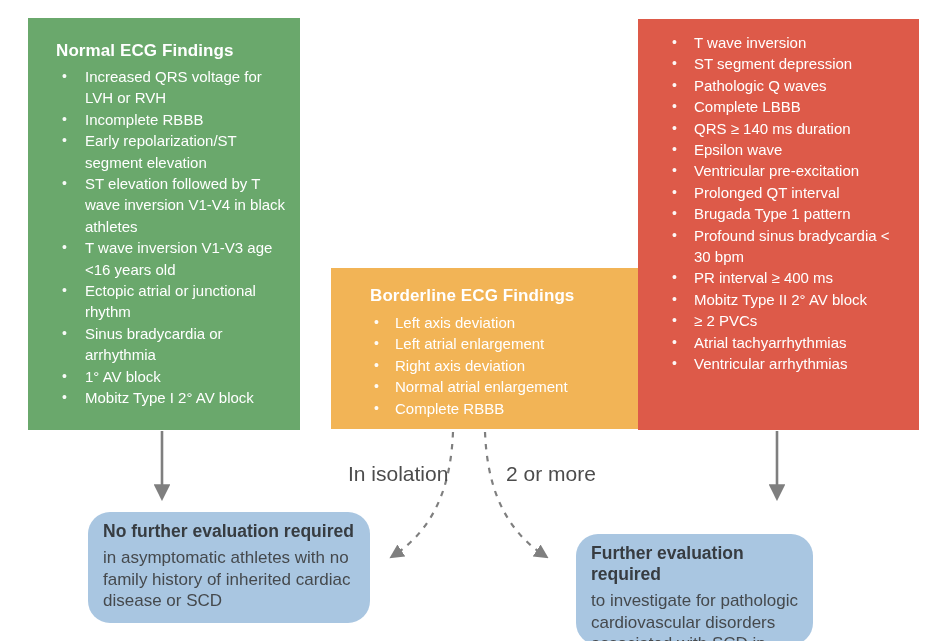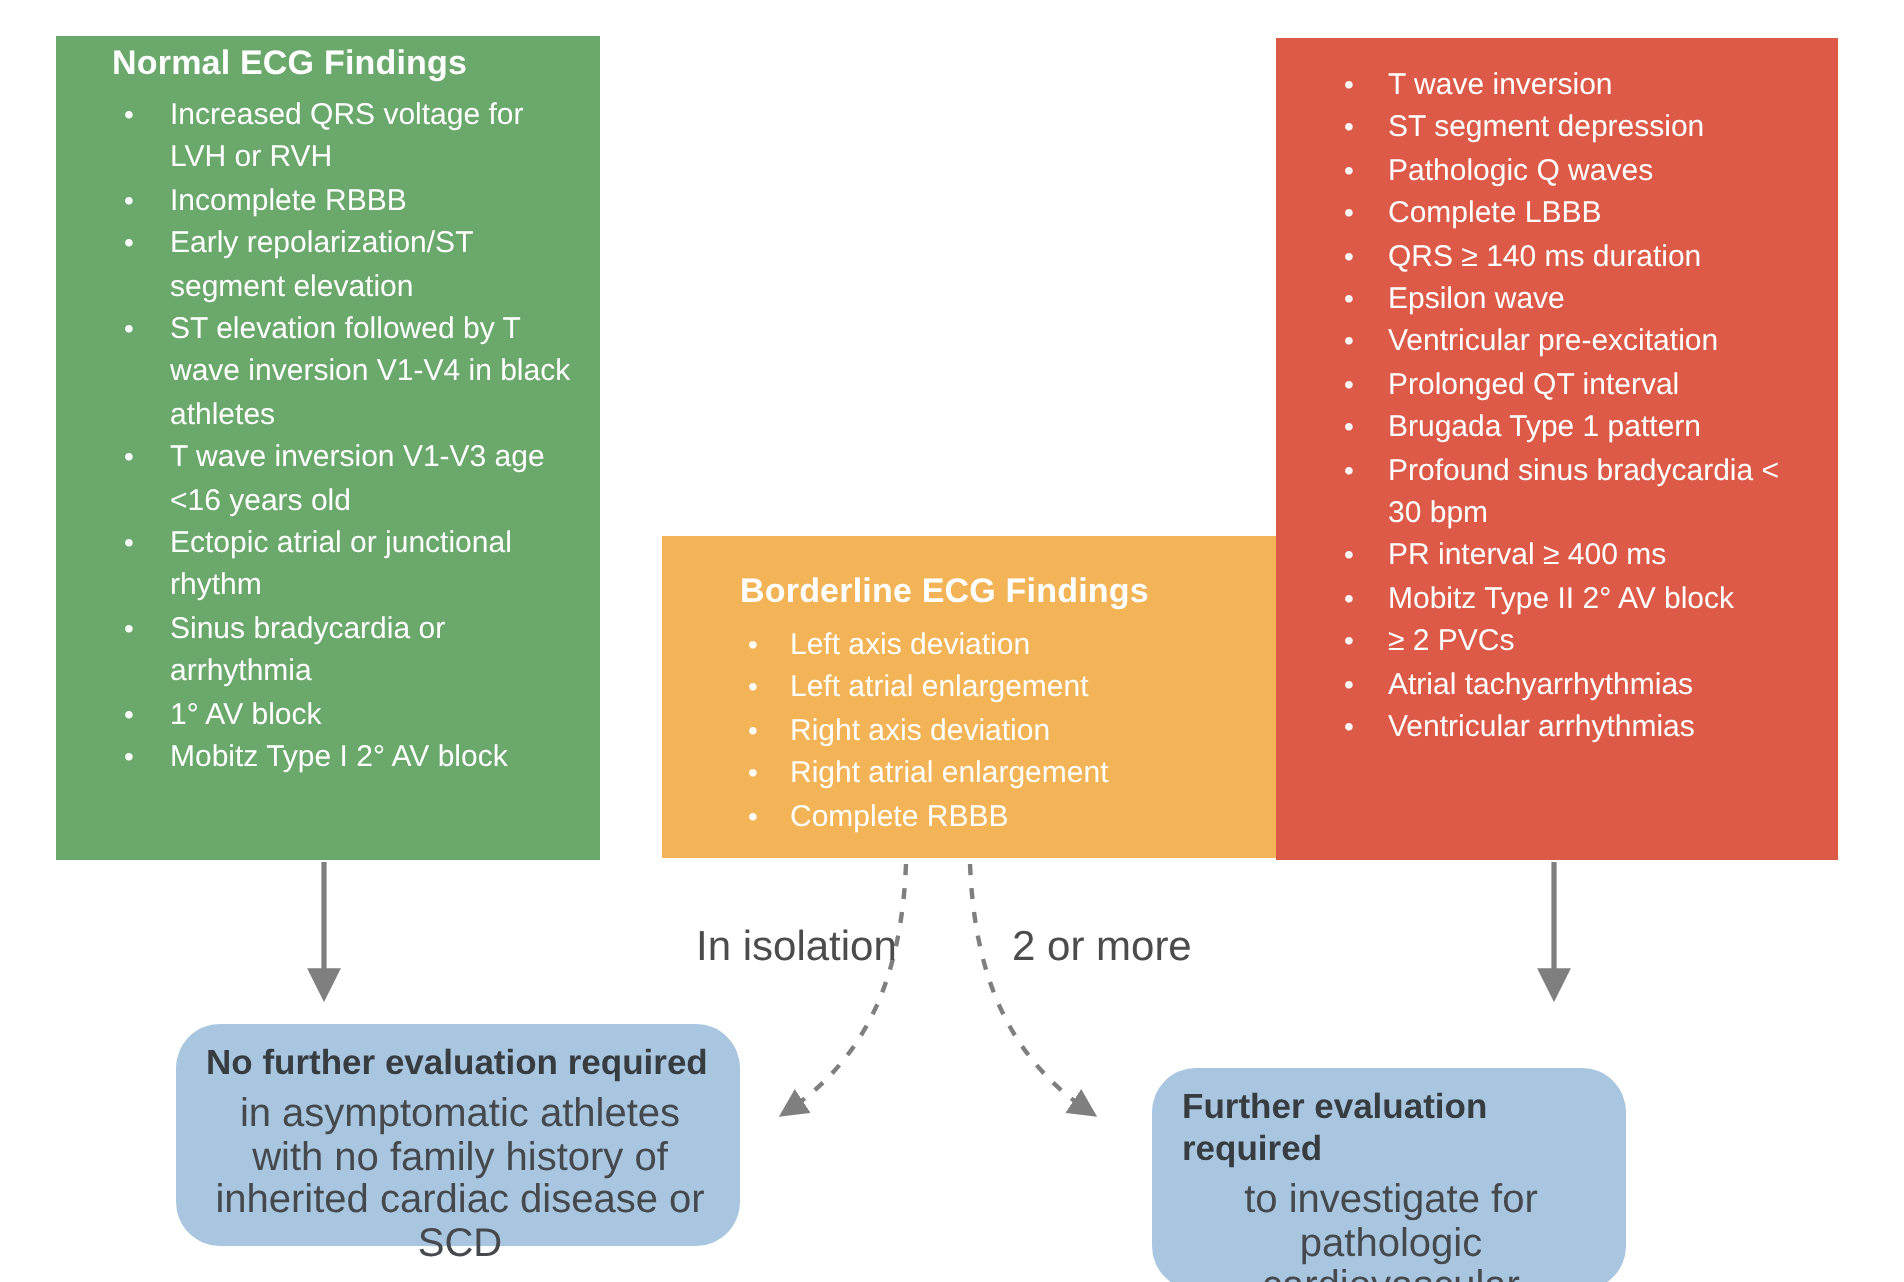--- a/index.html
+++ b/index.html
@@ -57,21 +57,21 @@
     left: 6px;
     top: 0;
     font-size: 14px;
     opacity: 0.95;
   }
 
   .box-normal {
     left: 28px; top: 18px;
     width: 272px; height: 412px;
     background: var(--normal-bg);
-    padding: 4px 6px 0 28px;
+    padding: 23px 6px 0 28px;
   }
   .box-normal h2 { margin-bottom: 5px; }
 
   .box-abnormal {
     left: 638px; top: 19px;
     width: 281px; height: 411px;
     background: var(--abnormal-bg);
     padding: 13px 6px 0 30px;
   }
   .box-abnormal h2 { margin-bottom: 5px; }
@@ -100,24 +100,23 @@
   .outcome-left  { left: 88px;  width: 282px; }
   .outcome-right { left: 576px; width: 237px; margin-top: 22px; }
   .outcome-box h3 {
     margin: 0 0 5px 0;
     font-size: 17.5px;
     font-weight: bold;
     color: var(--outcome-title);
   }
   .outcome-box p {
     margin: 0;
-    font-size: 20px;
+    font-size: 17px;
     line-height: 21.5px;
     color: var(--outcome-body);
-    text-align: center;
   }
 
   
   .edge-label {
     position: absolute;
     top: 462px;
     font-size: 21px;
     color: var(--label-text);
     white-space: nowrap;
   }
@@ -153,21 +152,21 @@
         <li>Mobitz Type I 2° AV block</li>
       </ul>
   </section>
 
   <section class="finding-box box-borderline">
     <h2>Borderline ECG Findings</h2>
     <ul>
         <li>Left axis deviation</li>
         <li>Left atrial enlargement</li>
         <li>Right axis deviation</li>
-        <li>Right atrial enlargement</li>
+        <li>Normal atrial enlargement</li>
         <li>Complete RBBB</li>
       </ul>
   </section>
 
   <section class="finding-box box-abnormal">
     <ul>
         <li>T wave inversion</li>
         <li>ST segment depression</li>
         <li>Pathologic Q waves</li>
         <li>Complete LBBB</li>

